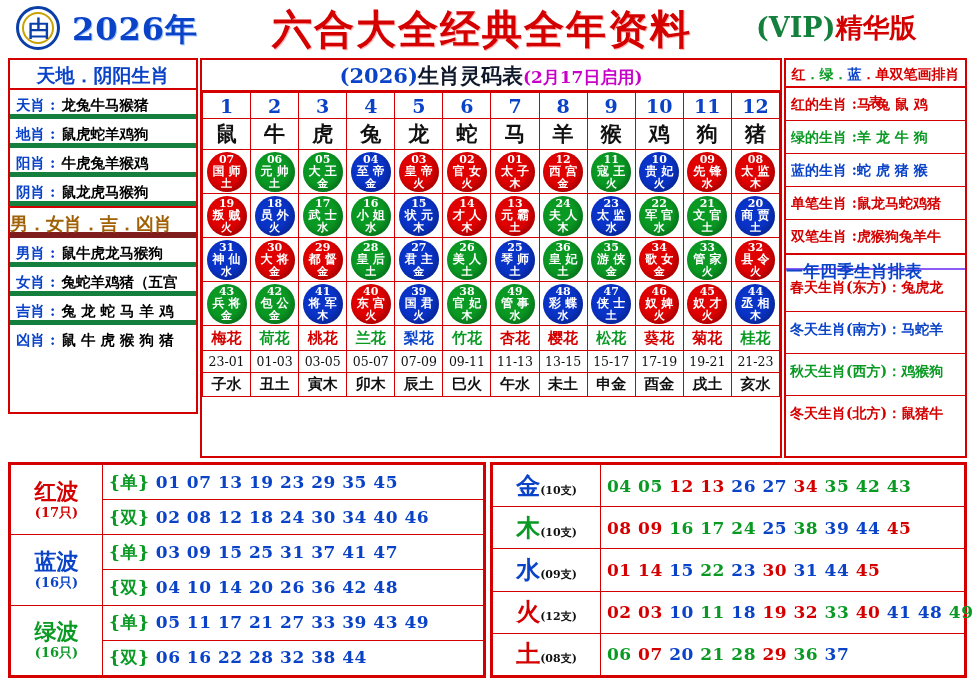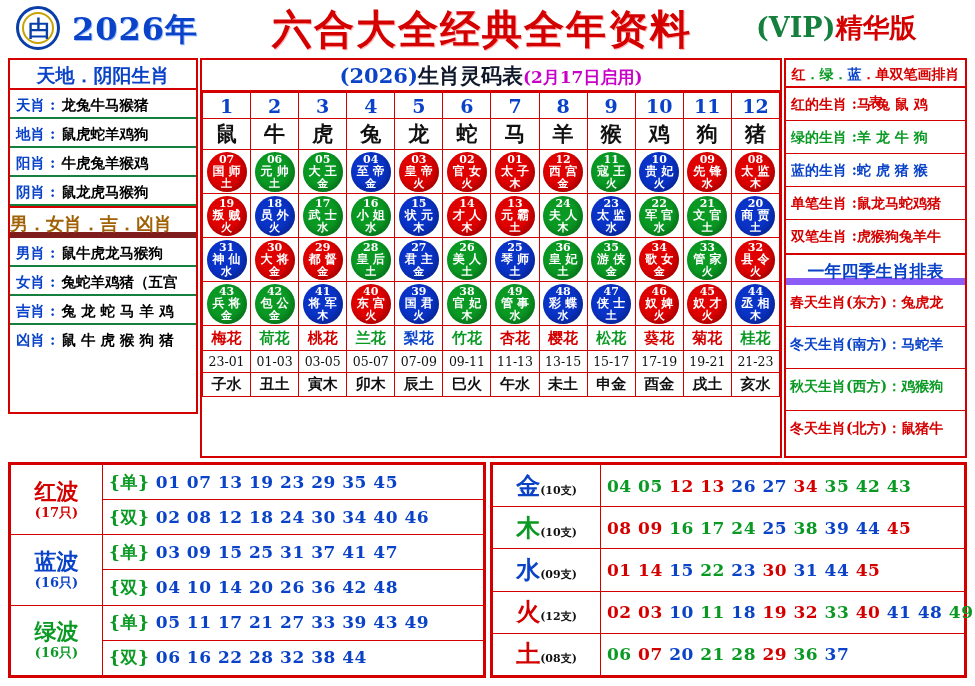--- a/index.html
+++ b/index.html
@@ -50,21 +50,21 @@
   
   .panel { position:absolute; border:2px solid #d40000; background:#fff; }
 
   
   .left { left:8px; top:58px; width:190px; height:356px; }
   .lhead {
     height:30px; line-height:30px; text-align:center;
     font-size:19px; font-weight:bold; color:#0a43c8;
     border-bottom:2px solid #d40000; font-family:"DejaVu Serif", serif;
   }
-  .lrow { height:29px; line-height:29px; padding-left:6px; font-size:14.5px; border-bottom:2px solid #15803d; white-space:nowrap; font-family:"DejaVu Serif", serif;}
+  .lrow { height:29px; line-height:29px; padding-left:6px; font-size:14.5px; border-bottom:5px solid #15803d; white-space:nowrap; font-family:"DejaVu Serif", serif;}
   .lrow .k { color:#0a43c8; font-weight:bold; }
   .lrow .v { margin-left:6px; font-weight:bold; }
   .lrow.nb { border-bottom:none; }
   .lsub {
     height:32px; line-height:32px; text-align:left;
     font-size:18px; font-weight:bold; color:#a16207;
     border-top:2px solid #d40000; border-bottom:6px solid #7f1d1d;
     font-family:"DejaVu Serif", serif;
   }
   .c-red { color:#d40000; }
@@ -106,22 +106,22 @@
   
   .right { left:784px; top:58px; width:183px; height:400px; }
   .rhead {
     height:28px; line-height:28px; text-align:center; font-size:14px; font-weight:bold;
     border-bottom:2px solid #d40000; font-family:"DejaVu Serif", serif;
   }
   .rrow { height:33px; line-height:33px; padding-left:5px; font-size:14px; font-weight:bold;
           border-bottom:1px solid #d40000; white-space:nowrap; font-family:"DejaVu Serif", serif; }
   .rrow.nb { border-bottom:none; }
   .rsub {
-    height:32px; line-height:32px; text-align:center; font-size:17px; font-weight:bold;
-    color:#0a43c8; border-top:2px solid #d40000; border-bottom:7px solid #8b5cf6;
+    height:17px; line-height:32px; font-size:17px; font-weight:bold;
+    color:#0a43c8; border-top:2px solid #d40000; border-bottom:2px solid #8b5cf6;
     font-family:"DejaVu Serif", serif;
   }
   .rrow2 { height:42px; line-height:34px; padding-left:4px; font-size:14px; font-weight:bold;
            border-bottom:1px solid #d40000; white-space:nowrap; font-family:"DejaVu Serif", serif; }
   .rrow2.nb { border-bottom:none; }
 
   
   .bl { left:8px; top:462px; width:478px; height:216px; }
   .wave-tbl { width:100%; height:100%; border-collapse:collapse; table-layout:fixed; }
   .wave-tbl td { border:1px solid #d40000; font-family:"DejaVu Serif", serif; }

